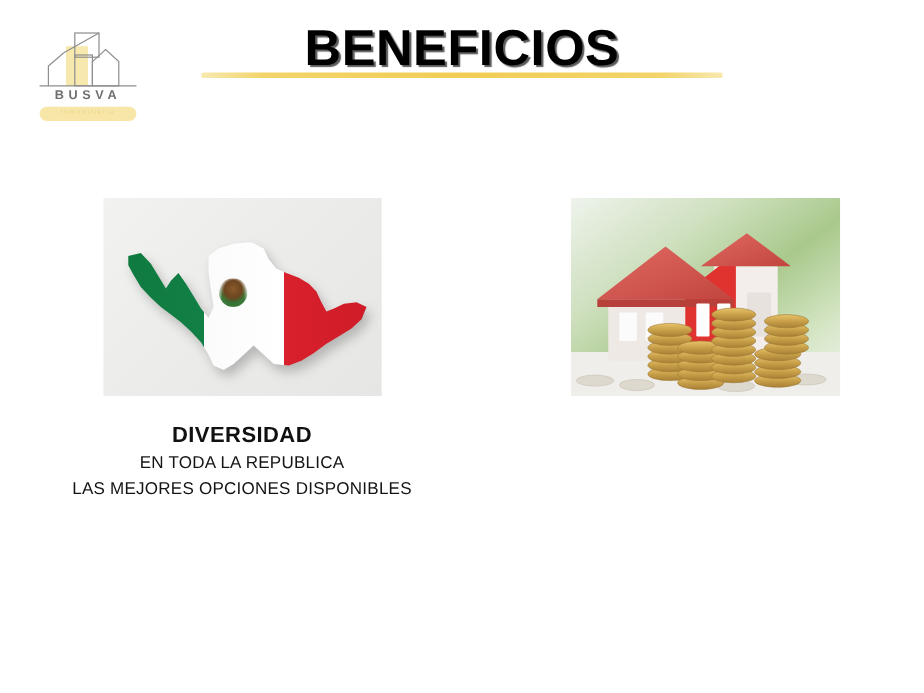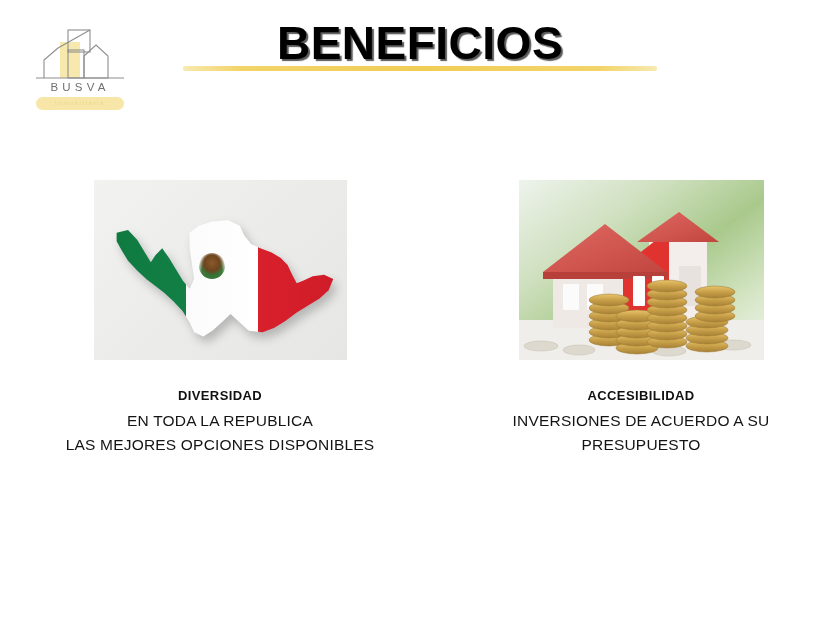--- a/index.html
+++ b/index.html
@@ -40,21 +40,21 @@
   }
   .logo-wordmark {
     position: absolute;
     left: 0;
     top: 55px;
     width: 104px;
     text-align: center;
     font-size: 11.5px;
     letter-spacing: 4.2px;
     color: #6f6f6f;
-    font-weight: 400;
+    font-weight: 700;
     font-family: "Liberation Sans", sans-serif;
   }
   .logo-pill {
     position: absolute;
     left: 8px;
     top: 71px;
     width: 88px;
     height: 13px;
     border-radius: 7px;
     background: #f7e6a8;
@@ -171,21 +171,21 @@
 
   
   .house-scene { position: absolute; inset: 0; }
 
   .caption {
     margin-top: 24px;
     text-align: center;
     line-height: 24px;
   }
   .caption-title {
-    font-size: 13px;
+    font-size: 20px;
     font-weight: bold;
     letter-spacing: 0.4px;
     color: #111111;
     margin-bottom: 1px;
   }
   .caption-body {
     font-size: 15.5px;
     font-weight: 400;
     letter-spacing: 0.2px;
     color: #141414;
@@ -312,20 +312,13 @@
         </g>
         <g fill="url(#coinGrad)">
           <ellipse cx="196" cy="136" rx="20" ry="6"></ellipse>
             <ellipse cx="196" cy="128" rx="20" ry="6"></ellipse>
           <ellipse cx="196" cy="120" rx="20" ry="6"></ellipse>
             <ellipse cx="196" cy="112" rx="20" ry="6"></ellipse>
         </g>
       </g>
     </svg>
   </div>
-  <div class="caption">
-    <div class="caption-title">ACCESIBILIDAD</div>
-    <div class="caption-body">
-      <span>INVERSIONES DE ACUERDO A SU</span>
-      <span>PRESUPUESTO</span>
-    </div>
-  </div>
 </div>
 
 </body></html>

